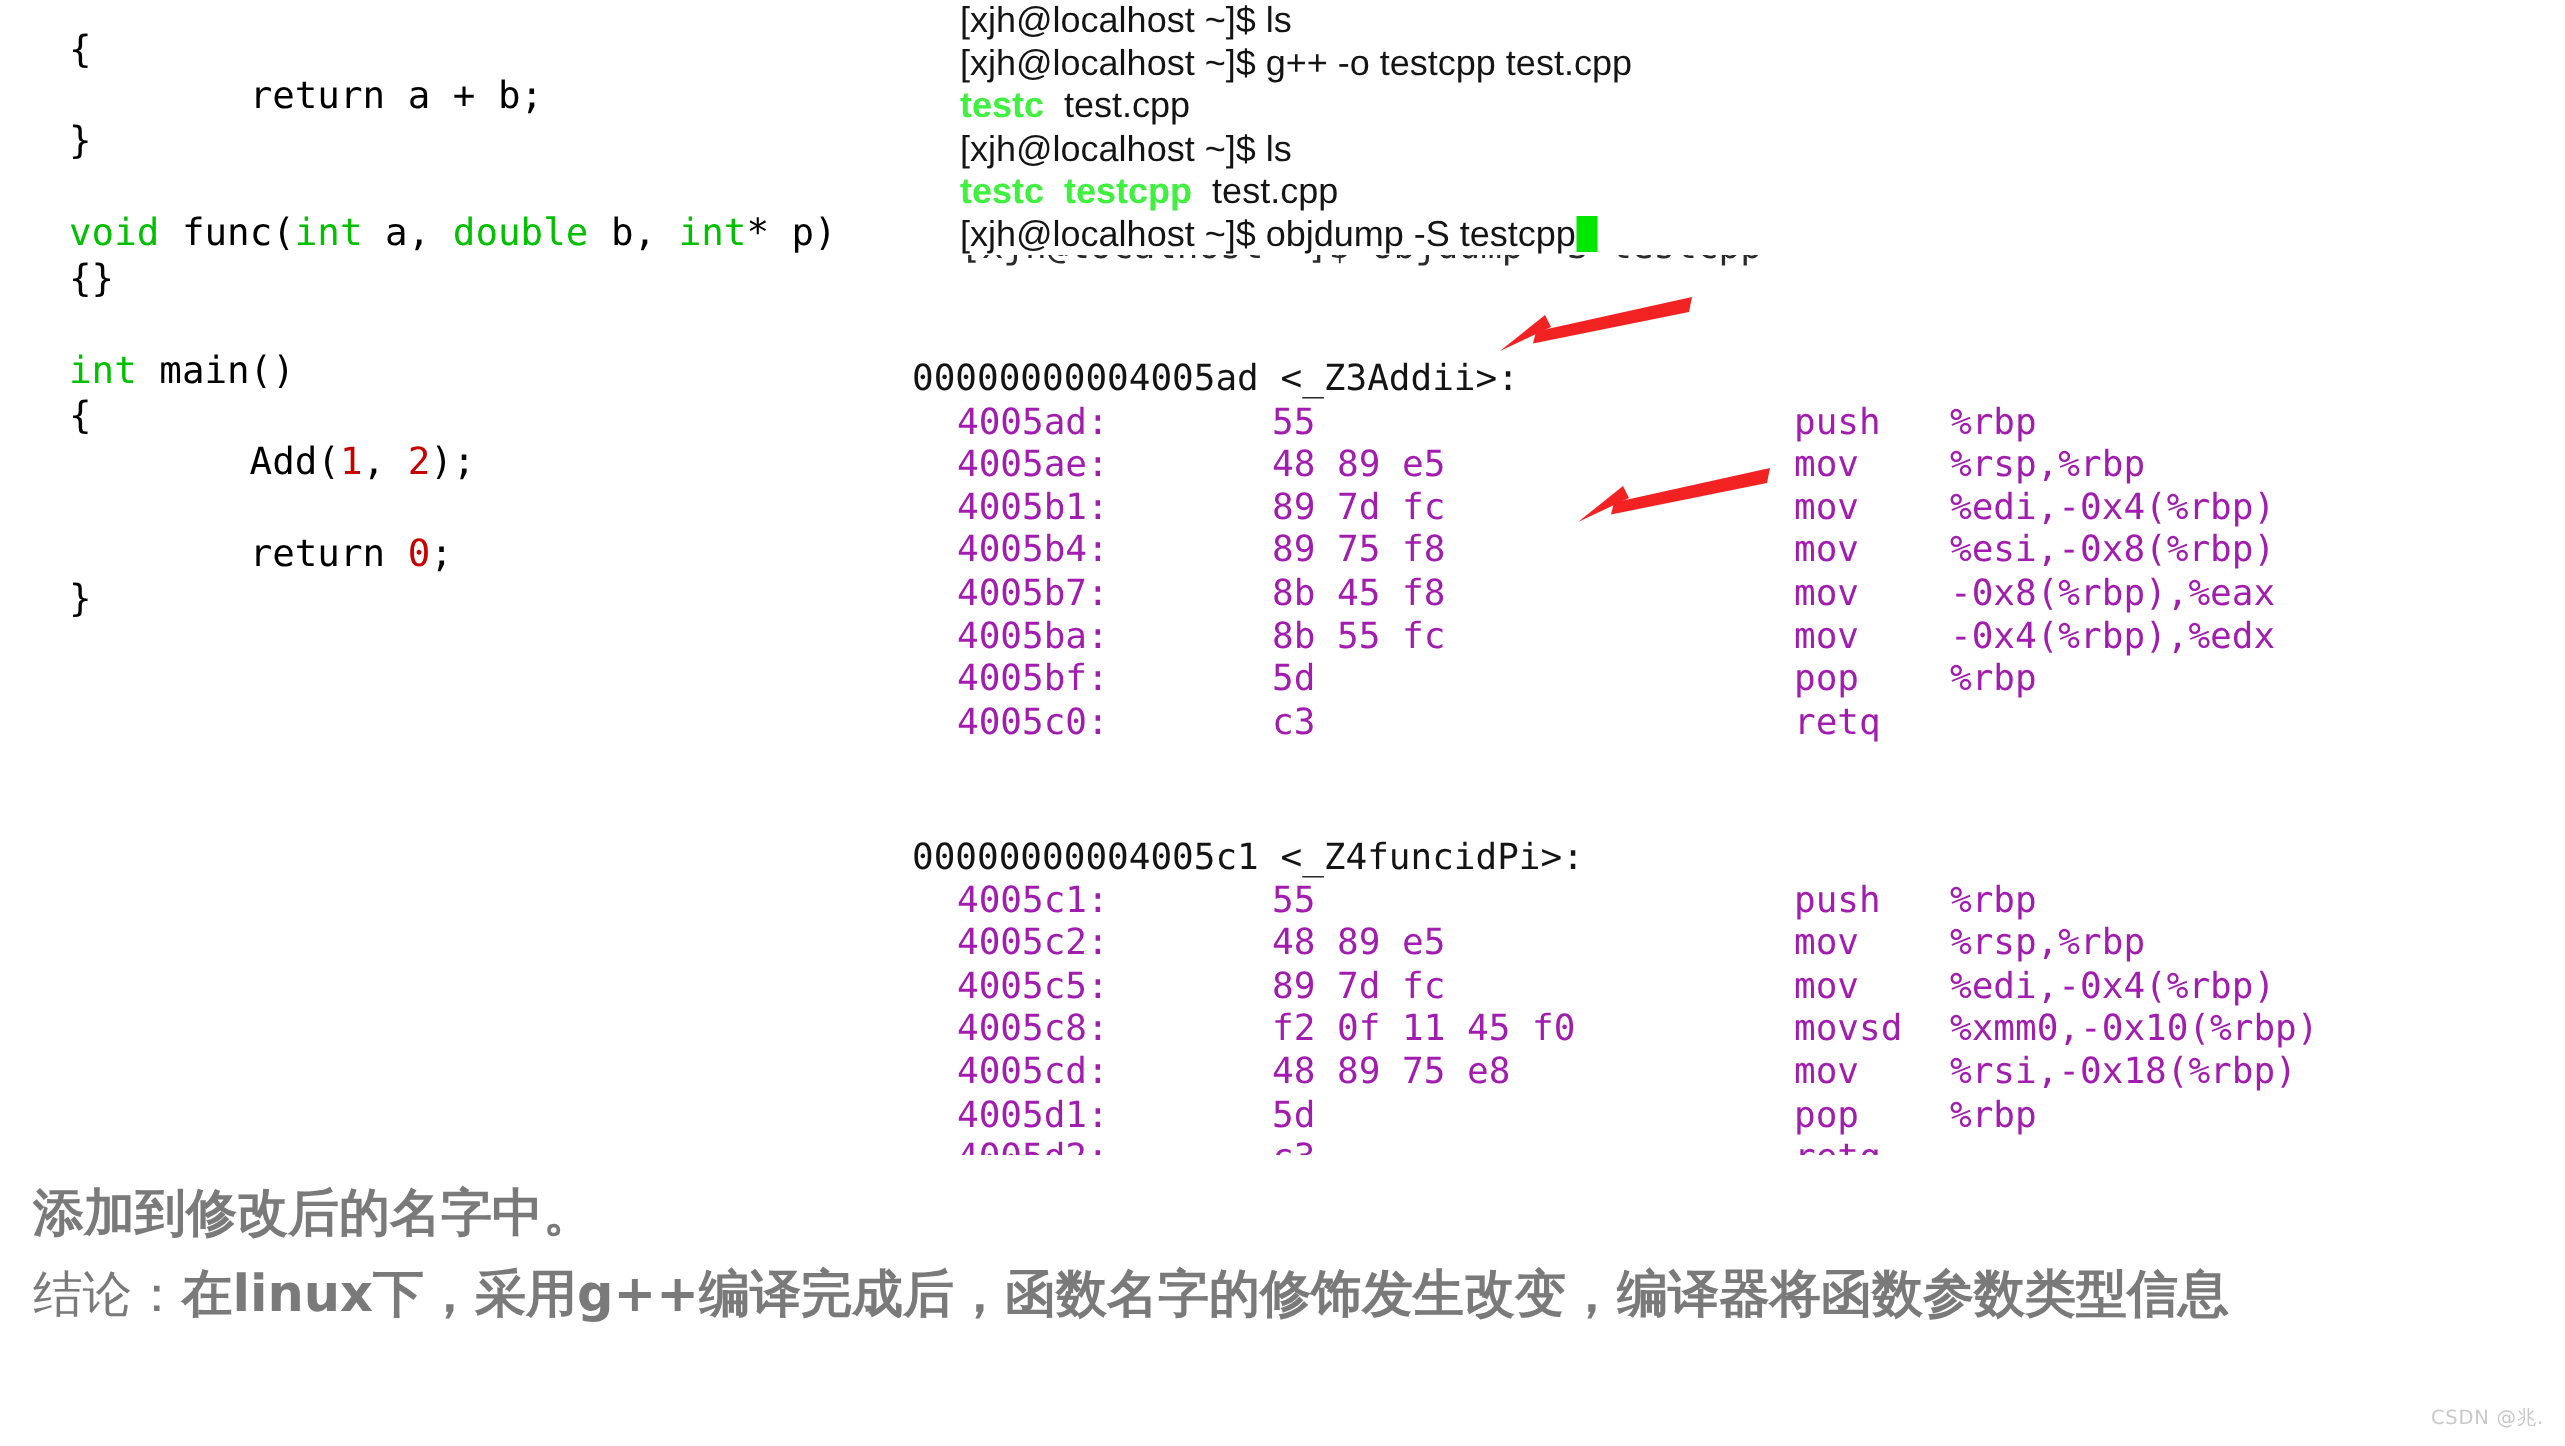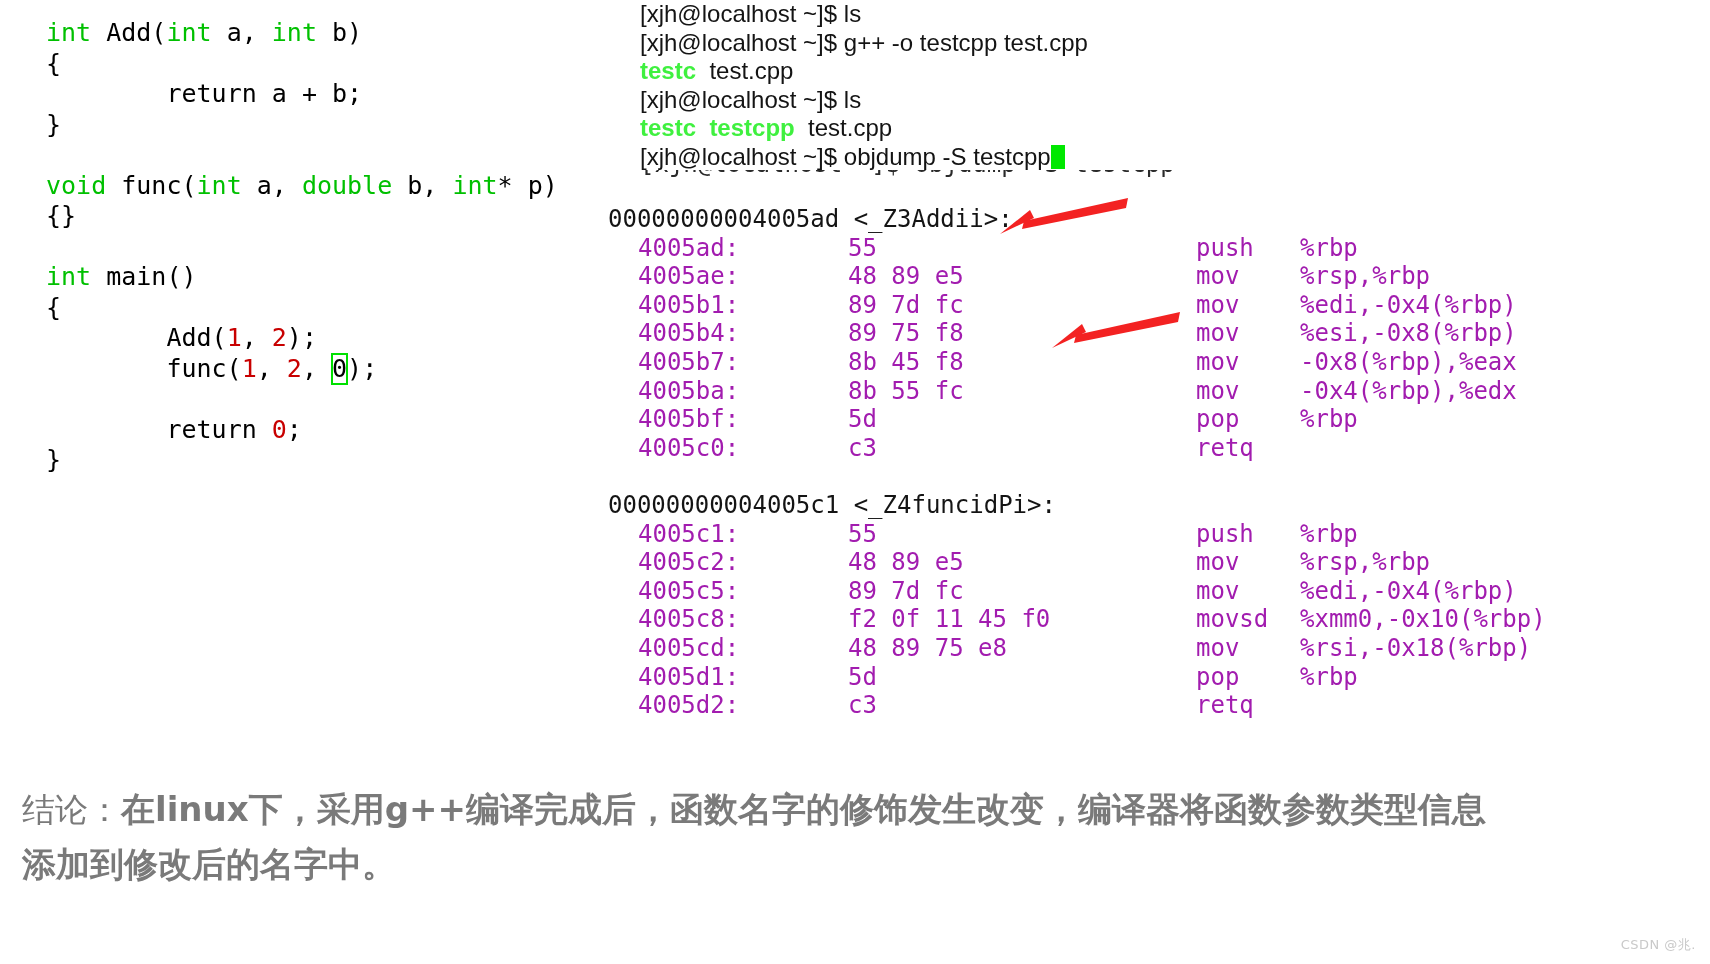--- a/index.html
+++ b/index.html
@@ -93,20 +93,21 @@
 
   
   #disasm { position: absolute; left: 0px; top: 205px; width: 1110px; }
   .dis-head {
     font-family: "DejaVu Sans Mono", monospace;
     font-size: 24px;
     line-height: 28.6px;
     color: #141414;
     white-space: pre;
     padding-left: 8px;
+    margin-top: 33px;
   }
   .dis-row {
     position: relative;
     height: 28.6px;
     font-family: "DejaVu Sans Mono", monospace;
     font-size: 24px;
     line-height: 28.6px;
     color: #a21caf;
     white-space: pre;
   }
@@ -147,32 +148,30 @@
     font-family: "DejaVu Sans", sans-serif;
     font-size: 13px;
     color: #c9c9c9;
     letter-spacing: 0.5px;
   }
 </style>
 </head>
 <body>
 
 <div id="code-pane">
-    <div class="code-line"><span class="kw">int</span><span class="plain"> Add(</span><span class="kw">int</span><span class="plain"> a, </span><span class="kw">int</span><span class="plain"> b)</span></div>
     <div class="code-line"><span class="plain">{</span></div>
     <div class="code-line"><span class="plain">        </span><span class="ret-kw">return</span><span class="plain"> a + b;</span></div>
     <div class="code-line"><span class="plain">}</span></div>
     <div class="code-line"><span class="plain"> </span></div>
     <div class="code-line"><span class="kw">void</span><span class="plain"> func(</span><span class="kw">int</span><span class="plain"> a, </span><span class="kw">double</span><span class="plain"> b, </span><span class="kw">int</span><span class="plain">* p)</span></div>
     <div class="code-line"><span class="plain">{}</span></div>
     <div class="code-line"><span class="plain"> </span></div>
     <div class="code-line"><span class="kw">int</span><span class="plain"> main()</span></div>
     <div class="code-line"><span class="plain">{</span></div>
     <div class="code-line"><span class="plain">        Add(</span><span class="num">1</span><span class="plain">, </span><span class="num">2</span><span class="plain">);</span></div>
-    <div class="code-line"><span class="plain">        func(</span><span class="num">1</span><span class="plain">, </span><span class="num">2</span><span class="plain">, </span><span class="cursor-box">0</span><span class="plain">);</span></div>
     <div class="code-line"><span class="plain"> </span></div>
     <div class="code-line"><span class="plain">        </span><span class="ret-kw">return</span><span class="plain"> </span><span class="num">0</span><span class="plain">;</span></div>
     <div class="code-line"><span class="plain">}</span></div>
   </div>
 
 <div id="terminal-pane">
 
   <div class="prompt-area" id="prompt-area">
       <div class="term-line"><span>[xjh@localhost ~]$</span><span> ls</span></div>
       <div class="term-line"><span>[xjh@localhost ~]$</span><span> g++ -o testcpp test.cpp</span></div>
@@ -212,20 +211,20 @@
     <path d="M24,25 L128,2 L126,12 L22,33 Z" fill="#f32222"></path>
   </svg>
 
   <svg class="arrow" style="left:452px; top:310px;" width="130" height="42" viewBox="0 0 130 42">
     <polygon points="0,38 34,22 30,14 0,38" fill="#f32222"></polygon>
     <path d="M24,25 L128,2 L126,12 L22,33 Z" fill="#f32222"></path>
   </svg>
 </div>
 
 <div id="conclusion">
+  <div class="concl-line" id="concl-line2">
+    <span class="concl-body">添加到修改后的名字中。</span>
+  </div>
   <div class="concl-line" id="concl-line1">
     <span class="concl-label">结论：</span><span class="concl-body">在linux下，采用g++编译完成后，函数名字的修饰发生改变，编译器将函数参数类型信息</span>
   </div>
-  <div class="concl-line" id="concl-line2">
-    <span class="concl-body">添加到修改后的名字中。</span>
-  </div>
   <div id="watermark">CSDN @兆.</div>
 </div>
 
 </body></html>

